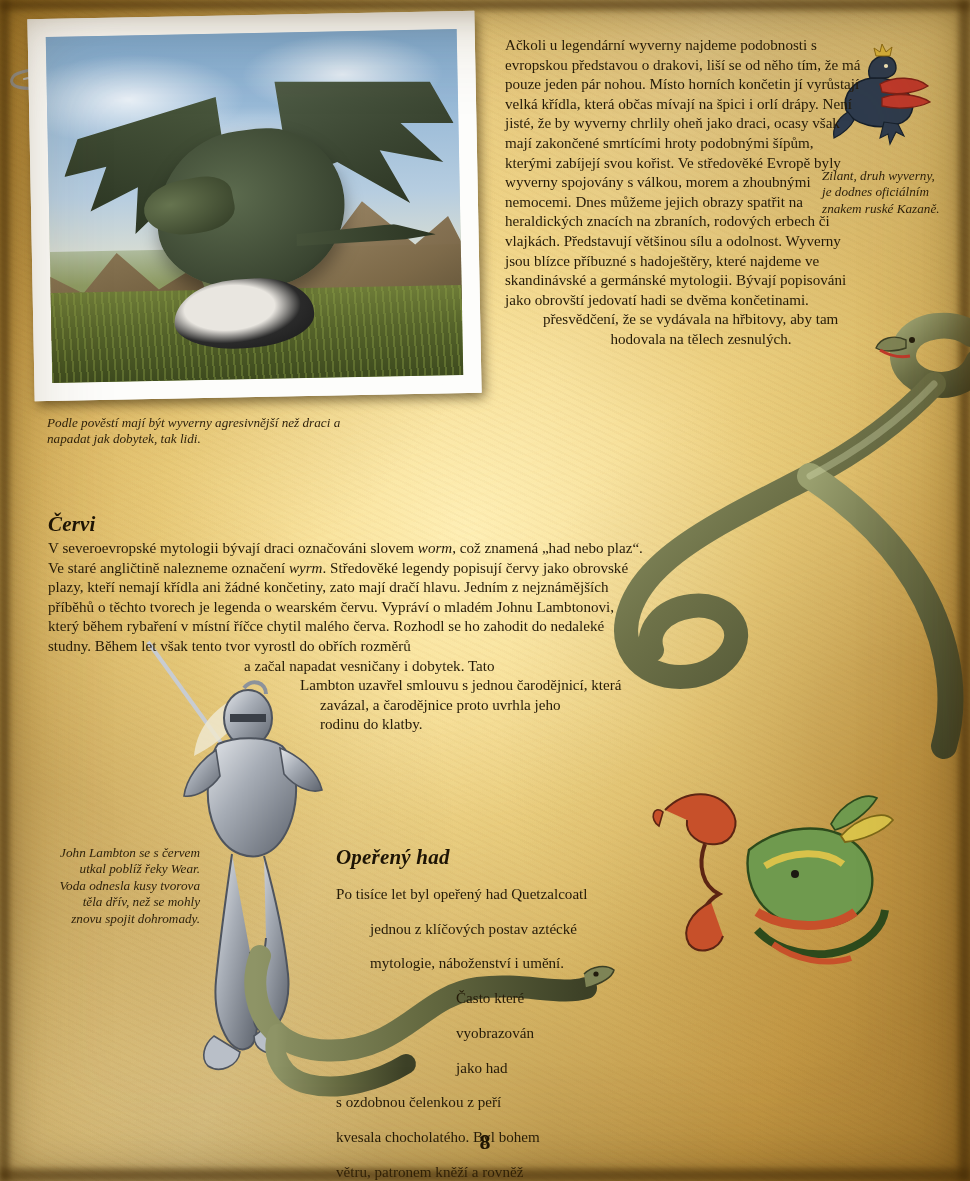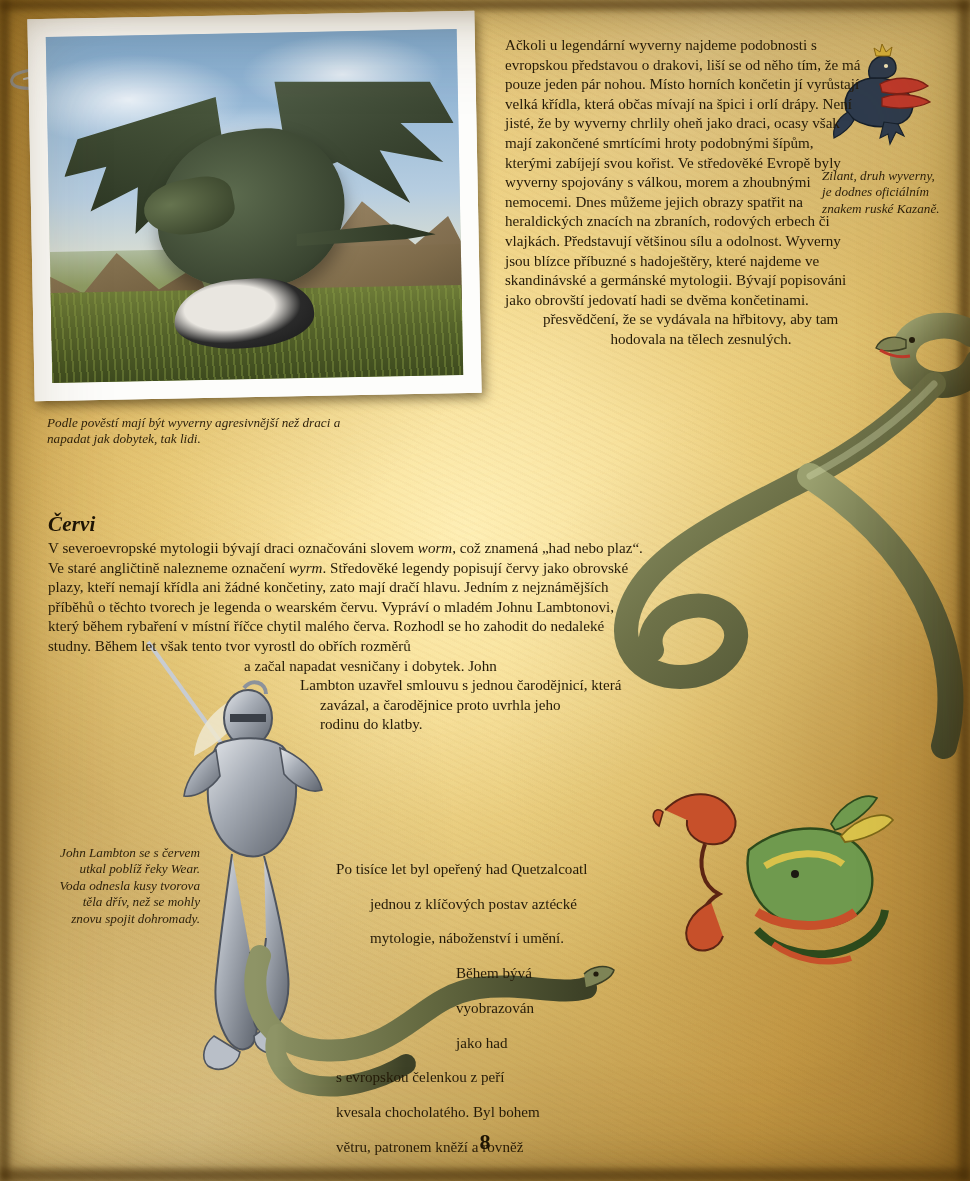--- a/index.html
+++ b/index.html
@@ -372,36 +372,37 @@
       <p class="tp1">Ačkoli u legendární wyverny najdeme podobnosti s evropskou představou o drakovi, liší se od něho tím, že má pouze jeden pár nohou. Místo horních končetin jí vyrůstají velká křídla, která občas mívají na špici i orlí drápy. Není jisté, že by wyverny chrlily oheň jako draci, ocasy však mají zakončené smrtícími hroty podobnými šípům, kterými zabíjejí svou kořist. Ve středověké Evropě byly wyverny spojovány s válkou, morem a zhoubnými nemocemi. Dnes můžeme jejich obrazy spatřit na heraldických znacích na zbraních, rodových erbech či vlajkách. Představují většinou sílu a odolnost. Wyverny jsou blízce příbuzné s hadoještěry, které najdeme ve skandinávské a germánské mytologii. Bývají popisováni jako obrovští jedovatí hadi se dvěma končetinami.</p>
       <p class="tp4">přesvědčení, že se vydávala na hřbitovy, aby tam</p>
       <p class="tp5">hodovala na tělech zesnulých.</p>
     </div>
   </div>
 
   <div class="block" id="sec-cervi">
     <div class="heading">Červi</div>
     <div class="body">
       <p class="line cv-w1">V severoevropské mytologii bývají draci označováni slovem <em>worm</em>, což znamená „had nebo plaz“. Ve staré angličtině nalezneme označení <em>wyrm</em>. Středověké legendy popisují červy jako obrovské plazy, kteří nemají křídla ani žádné končetiny, zato mají dračí hlavu. Jedním z nejznámějších příběhů o těchto tvorech je legenda o wearském červu. Vypráví o mladém Johnu Lambtonovi, který během rybaření v místní říčce chytil malého červa. Rozhodl se ho zahodit do nedaleké studny. Během let však tento tvor vyrostl do obřích rozměrů</p>
-      <p class="line cv-w2">a začal napadat vesničany i dobytek. John</p>
+      <p class="line cv-w2">a začal napadat vesničany i dobytek. Tato</p>
       <p class="line cv-w3">Lambton uzavřel smlouvu s jednou čarodějnicí, která</p>
       <p class="line cv-w4">zavázal, a čarodějnice proto uvrhla jeho</p>
       <p class="line cv-w4">rodinu do klatby.</p>
     </div>
   </div>
 
   <div class="block" id="sec-operny">
+    <div class="heading">Opeřený had</div>
     <div class="body">
       <p class="op-w1">Po tisíce let byl opeřený had Quetzalcoatl</p>
       <p class="op-w2">jednou z klíčových postav aztécké</p>
       <p class="op-w2">mytologie, náboženství i umění.</p>
-      <p class="op-w3">Během bývá</p>
+      <p class="op-w3">Často které</p>
       <p class="op-w3">vyobrazován</p>
       <p class="op-w3">jako had</p>
-      <p class="op-w1">s evropskou čelenkou z peří</p>
+      <p class="op-w1">s ozdobnou čelenkou z peří</p>
       <p class="op-w1">kvesala chocholatého. Byl bohem</p>
       <p class="op-w1">větru, patronem kněží a rovněž</p>
 
     </div>
   </div>
 
   <div class="block caption" id="cap-photo">Podle pověstí mají být wyverny agresivnější než draci a napadat jak dobytek, tak lidi.</div>
   <div class="block caption" id="cap-zilant">Zilant, druh wyverny, je dodnes oficiálním znakem ruské Kazaně.</div>
   <div class="block caption" id="cap-lambton">John Lambton se s červem utkal poblíž řeky Wear. Voda odnesla kusy tvorova těla dřív, než se mohly znovu spojit dohromady.</div>
 

